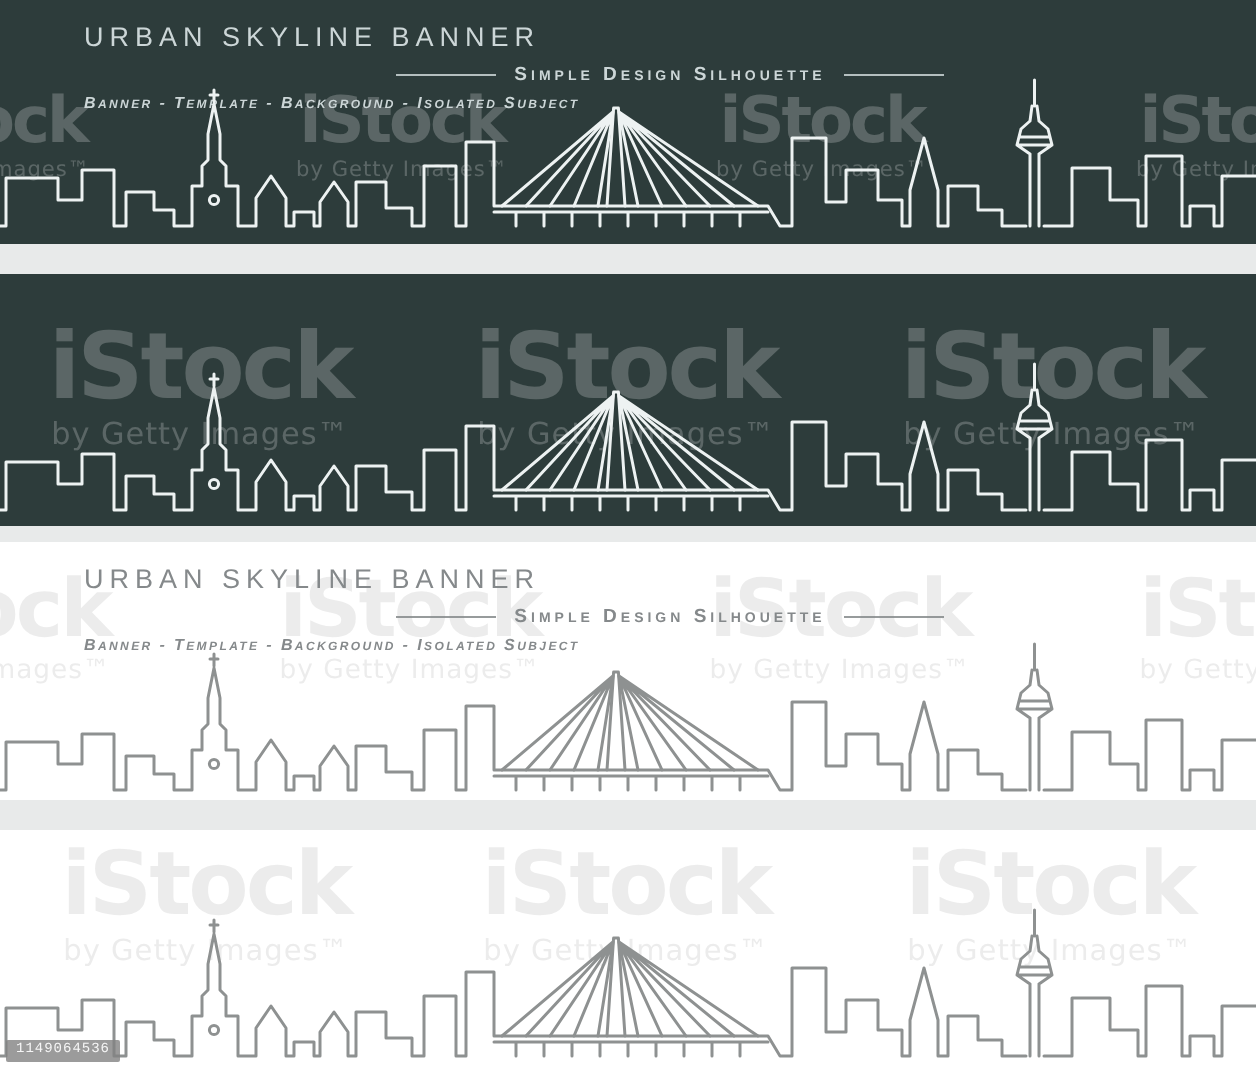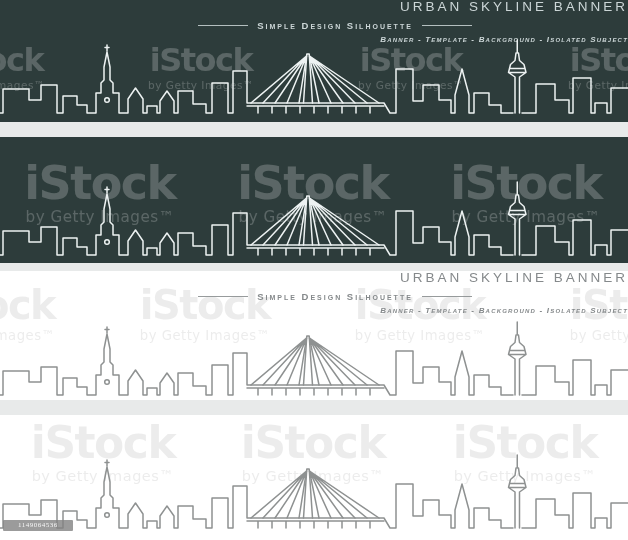--- a/index.html
+++ b/index.html
@@ -16,21 +16,21 @@
   
   #banner1{top:0;height:122px;}
   #gap1{top:122px;height:15px;}
   #banner2{top:137px;height:126px;}
   #strip1{top:263px;height:8px;}
   #banner3{top:271px;height:129px;}
   #gap2{top:400px;height:15px;}
   #banner4{top:415px;height:125px;}
 
   
-  .titleblock{position:relative;text-align:right;padding-top:0;line-height:1;pointer-events:none;margin-left:42px;}
+  .titleblock{position:relative;text-align:left;padding-top:12px;line-height:1;pointer-events:none;margin-left:42px;}
   .titleblock .t1{font-size:13.5px;letter-spacing:3px;font-weight:400;}
   .titleblock .t2row{display:flex;align-items:center;justify-content:center;gap:9px;margin-top:7px;}
   .titleblock .rule{width:50px;height:1px;background:currentColor;opacity:.85;}
   .titleblock .t2{font-size:9.5px;letter-spacing:2px;font-variant:small-caps;font-weight:700;}
   .titleblock .t3{margin-top:6px;font-size:8px;letter-spacing:1.2px;font-variant:small-caps;font-weight:700;font-style:italic;}
   .titleblock.on-dark{color:var(--title-on-dark,#ccd6d7);}
   .titleblock.on-light{color:var(--title-on-light,#85898b);}
 
   
   .wm{position:absolute;transform:translateX(-50%);text-align:center;line-height:1;
@@ -40,22 +40,22 @@
   .wm.on-dark{color:var(--watermark-on-dark,rgba(255,255,255,.22));}
   .wm.on-light{color:var(--watermark-on-light,rgba(70,70,70,.10));}
 
   
   .sky{position:absolute;left:0;width:628px;height:80px;pointer-events:none;}
   .sky.on-dark{color:var(--line-on-dark,#edf2f2);}
   .sky.on-light{color:var(--line-on-light,#8e9191);}
 
   
   .credit{position:absolute;left:3px;top:105px;background:rgba(130,130,130,.8);
-    color:#f6f6f6;font-size:7px;line-height:1;padding:2px 15px;letter-spacing:.5px;
-    font-family:Liberation Serif, serif;border-radius:1px;}
+    color:#f6f6f6;font-size:7px;line-height:1;padding:2px 5px;letter-spacing:.5px;
+    font-family:Liberation Mono, monospace;border-radius:1px;}
 </style>
 </head>
 <body>
 
 <svg width="0" height="0" style="position:absolute">
   <defs>
     <g id="skyline" fill="none" stroke="currentColor" stroke-width="1.5" stroke-linejoin="round" stroke-linecap="round">
 
       <path d="M0,76 H3 V52 H29 V63 H41 V48 H57 V76 H63 V59 H77 V68 H87 V76
                H96 V56 H101 V46 L104,43 L104,30 L107,15 L110,30 L110,43 L113,46 V56 H119 V76

